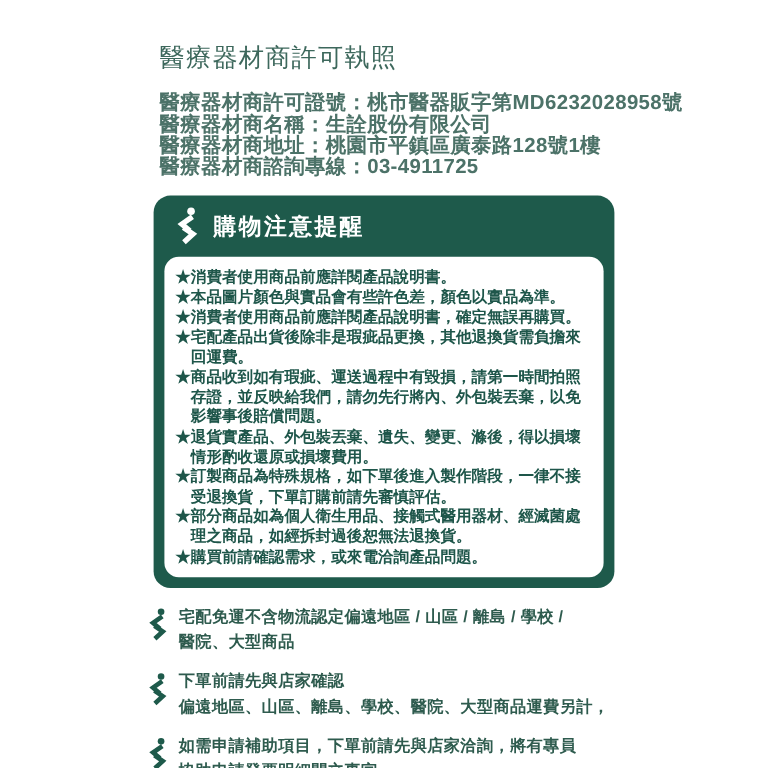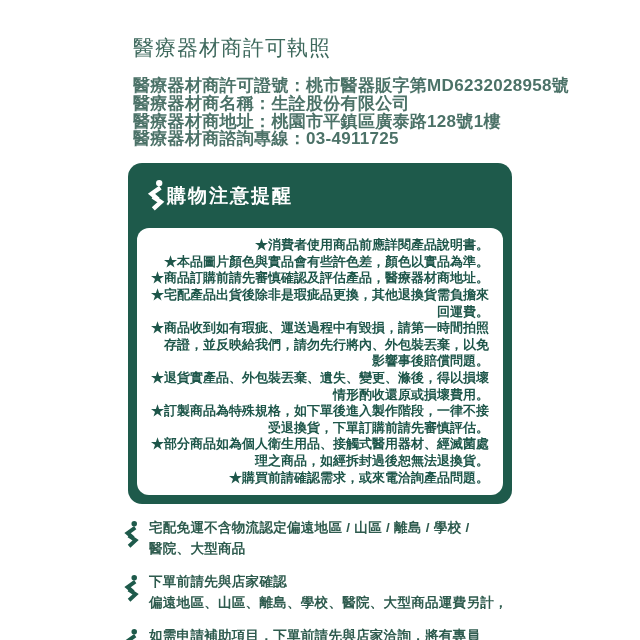--- a/index.html
+++ b/index.html
@@ -45,41 +45,41 @@
   .notice-box{
     margin-top:15px;
     width:384px;
     background:var(--brand-green);
     border-radius:14px;
     padding:0 9px 9px 9px;
   }
   .notice-header{
     display:flex;
     align-items:center;
-    height:65px;
+    gap:11px;
+    height:51px;
     padding-left:7px;
     color:#ffffff;
   }
   .notice-header .logo-icon{
     width:23px;height:34px;
     color:#ffffff;
     flex:none;
   }
   .notice-title{
     margin:0;
     font-size:19px;
     font-weight:700;
     letter-spacing:2px;
     color:#ffffff;
   }
   .notice-body{
     background:var(--panel-bg);
     border-radius:12px;
     padding:9px 8px 9px 9px;
-    text-align:right;
   }
   .notice-list{
     list-style:none;
     margin:0;padding:0;
   }
   .notice-list li{
     width:343px;
     padding-left:13px;
     text-indent:-13px;
     font-size:13px;
@@ -144,21 +144,21 @@
         <svg viewBox="0 0 26 38" width="23" height="34">
             <use href="#brand-glyph"></use>
           </svg>
       </span>
       <h2 class="notice-title">購物注意提醒</h2>
     </div>
     <div class="notice-body">
       <ul class="notice-list">
         <li>★消費者使用商品前應詳閱產品說明書。</li>
         <li>★本品圖片顏色與實品會有些許色差，顏色以實品為準。</li>
-        <li>★商品訂購前請先審慎確認及評估產品，醫療器材商地址。</li>
+        <li>★消費者使用商品前應詳閱產品說明書，確定無誤再購買。</li>
         <li>★宅配產品出貨後除非是瑕疵品更換，其他退換貨需負擔來回運費。</li>
         <li>★商品收到如有瑕疵、運送過程中有毀損，請第一時間拍照存證，並反映給我們，請勿先行將內、外包裝丟棄，以免影響事後賠償問題。</li>
         <li>★退貨實產品、外包裝丟棄、遺失、變更、滌後，得以損壞情形酌收還原或損壞費用。</li>
         <li>★訂製商品為特殊規格，如下單後進入製作階段，一律不接受退換貨，下單訂購前請先審慎評估。</li>
         <li>★部分商品如為個人衛生用品、接觸式醫用器材、經滅菌處理之商品，如經拆封過後恕無法退換貨。</li>
         <li>★購買前請確認需求，或來電洽詢產品問題。</li>
       </ul>
     </div>
   </section>
 

